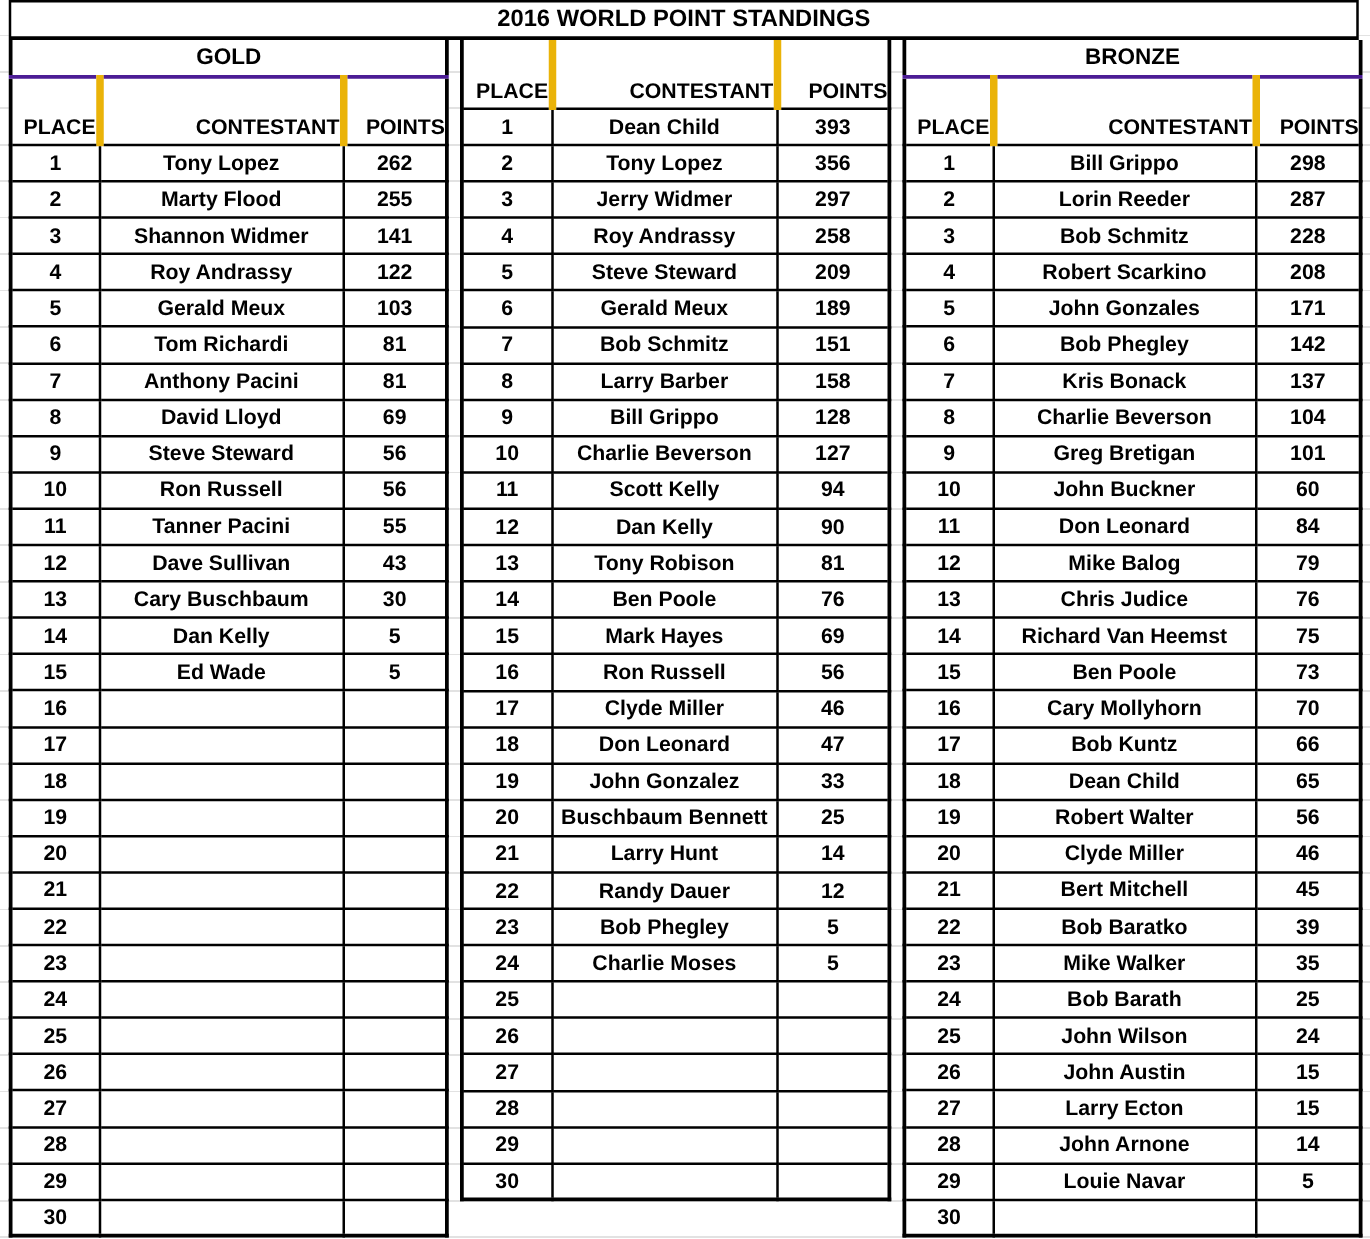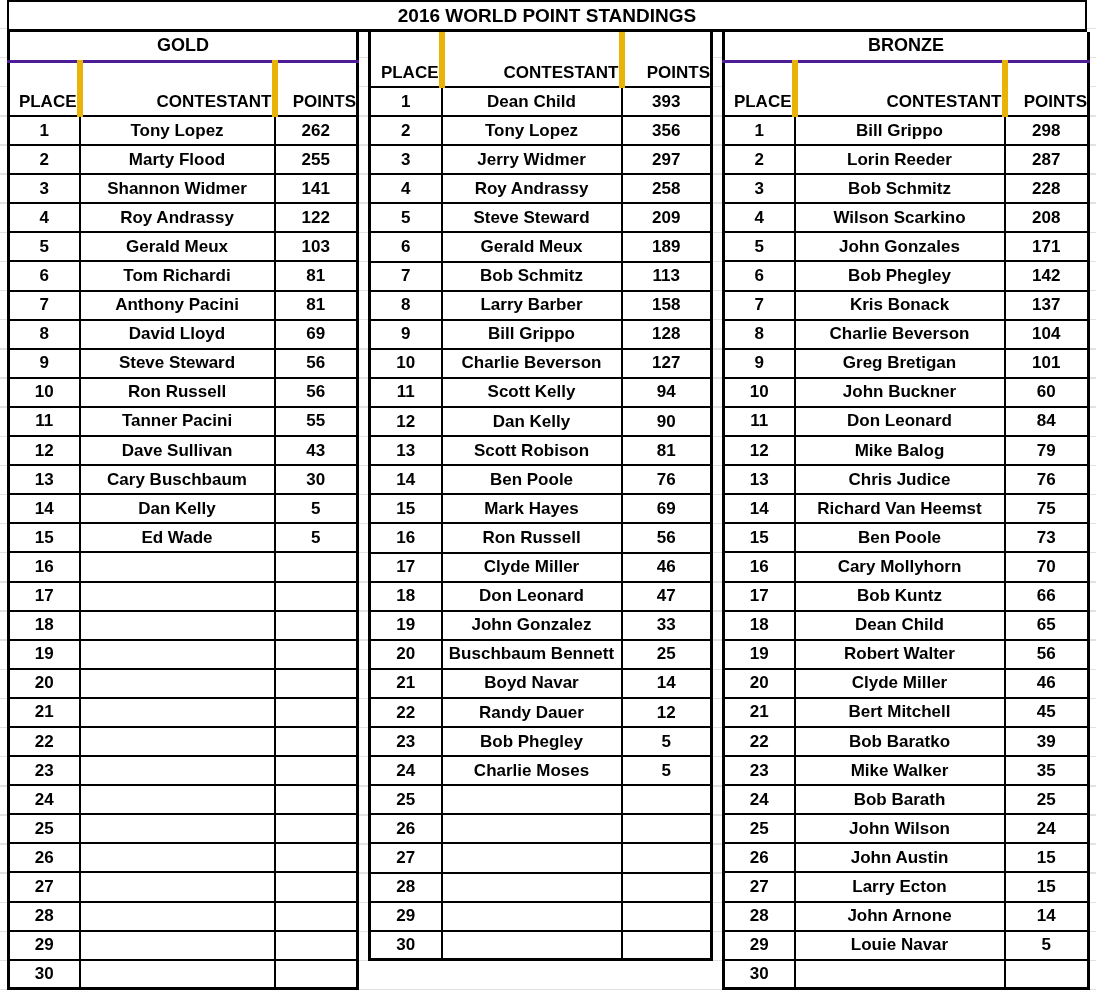--- a/index.html
+++ b/index.html
@@ -293,21 +293,21 @@
           <td>209</td>
         </tr>
         <tr>
           <td>6</td>
           <td>Gerald Meux</td>
           <td>189</td>
         </tr>
         <tr>
           <td>7</td>
           <td>Bob Schmitz</td>
-          <td>113</td>
+          <td>151</td>
         </tr>
         <tr>
           <td>8</td>
           <td>Larry Barber</td>
           <td>158</td>
         </tr>
         <tr>
           <td>9</td>
           <td>Bill Grippo</td>
           <td>128</td>
@@ -322,21 +322,21 @@
           <td>Scott Kelly</td>
           <td>94</td>
         </tr>
         <tr>
           <td>12</td>
           <td>Dan Kelly</td>
           <td>90</td>
         </tr>
         <tr>
           <td>13</td>
-          <td>Scott Robison</td>
+          <td>Tony Robison</td>
           <td>81</td>
         </tr>
         <tr>
           <td>14</td>
           <td>Ben Poole</td>
           <td>76</td>
         </tr>
         <tr>
           <td>15</td>
           <td>Mark Hayes</td>
@@ -362,21 +362,21 @@
           <td>John Gonzalez</td>
           <td>33</td>
         </tr>
         <tr>
           <td>20</td>
           <td>Buschbaum Bennett</td>
           <td>25</td>
         </tr>
         <tr>
           <td>21</td>
-          <td>Boyd Navar</td>
+          <td>Larry Hunt</td>
           <td>14</td>
         </tr>
         <tr>
           <td>22</td>
           <td>Randy Dauer</td>
           <td>12</td>
         </tr>
         <tr>
           <td>23</td>
           <td>Bob Phegley</td>
@@ -447,21 +447,21 @@
           <td>Lorin Reeder</td>
           <td>287</td>
         </tr>
         <tr>
           <td>3</td>
           <td>Bob Schmitz</td>
           <td>228</td>
         </tr>
         <tr>
           <td>4</td>
-          <td>Wilson Scarkino</td>
+          <td>Robert Scarkino</td>
           <td>208</td>
         </tr>
         <tr>
           <td>5</td>
           <td>John Gonzales</td>
           <td>171</td>
         </tr>
         <tr>
           <td>6</td>
           <td>Bob Phegley</td>

